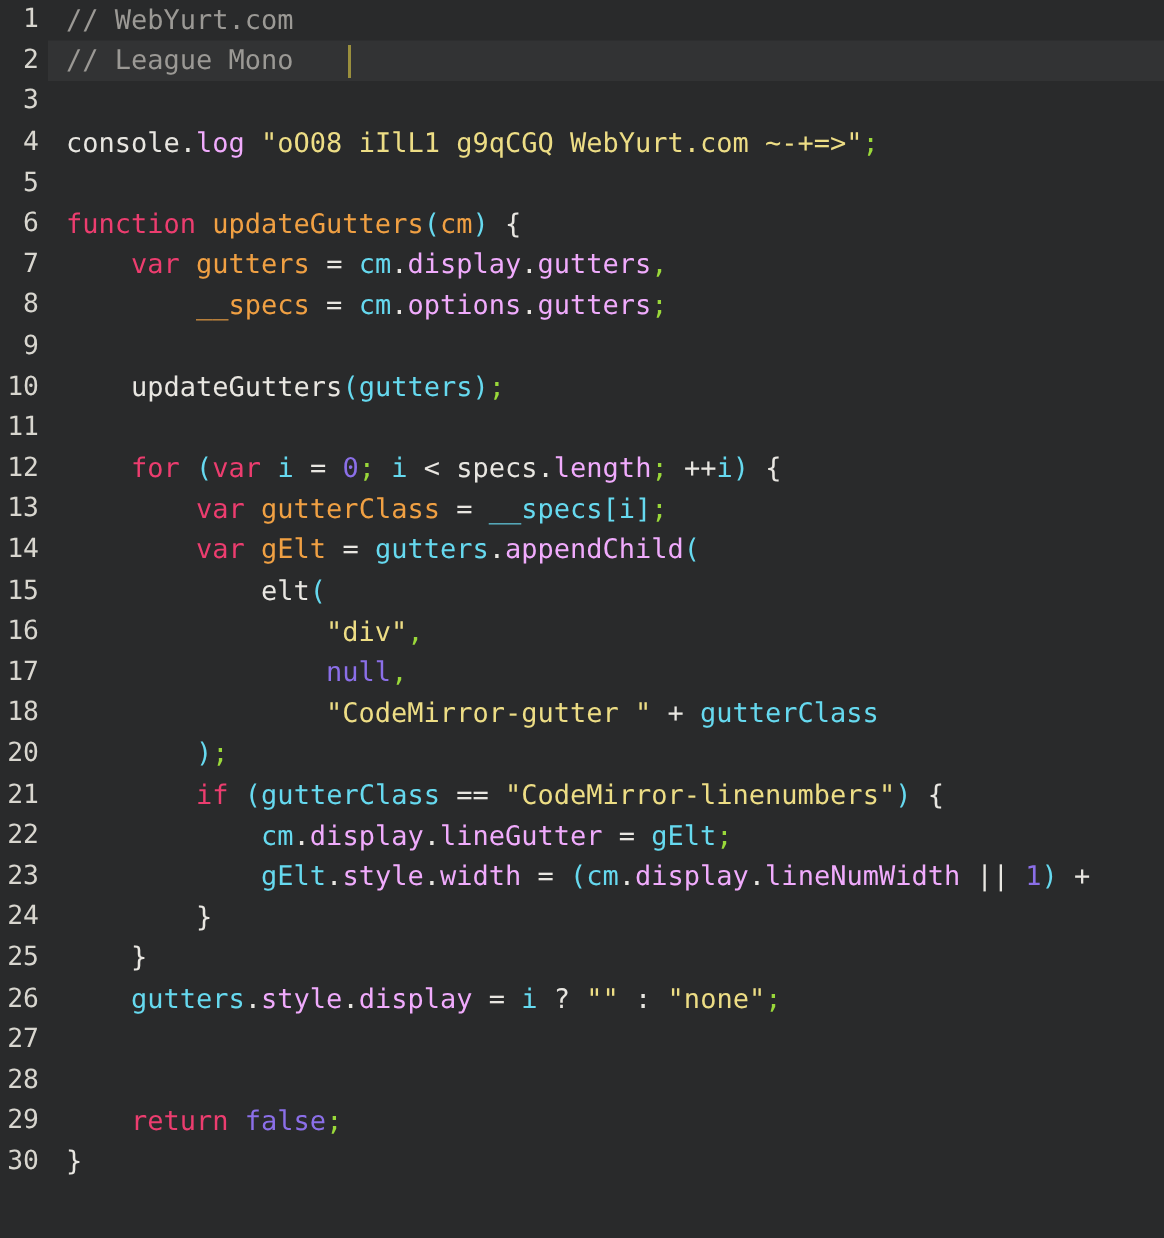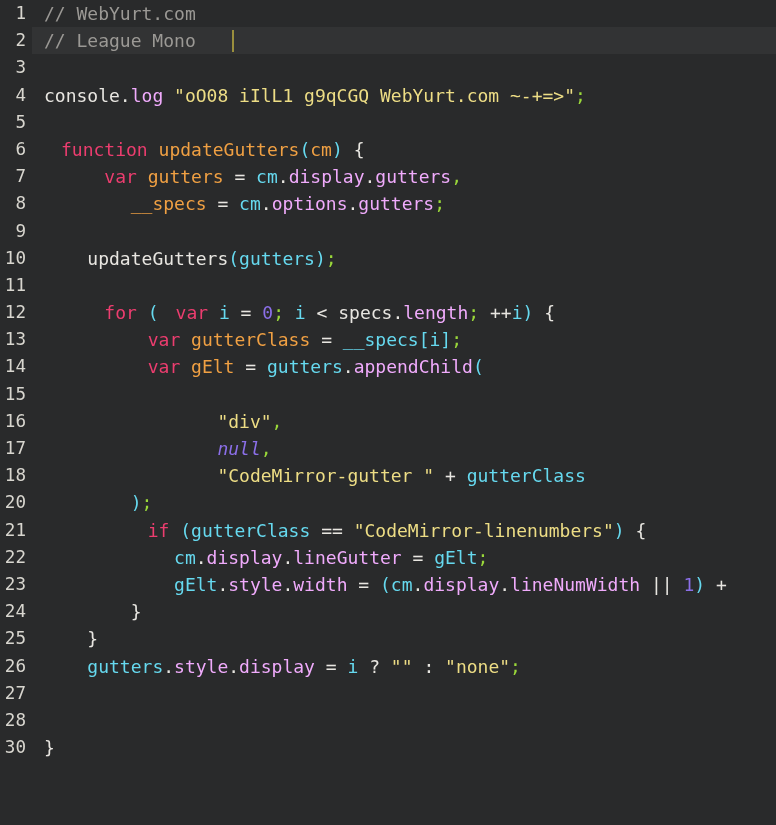--- a/index.html
+++ b/index.html
@@ -56,27 +56,27 @@
     left: 44px;
     top: 0;
     white-space: pre;
     font-family: "DejaVu Sans Mono", monospace;
     font-size: 18px;
   }
 
   
   .t-plain   { color: #e8e6e1; }
   .t-comment { color: #9b9995; }
-  .t-kw      { color: #ec3d6f; margin-left: 17px; }
+  .t-kw      { color: #ec3d6f; }
   .t-fn      { color: #f0a043; }
   .t-var     { color: #f0a043; }
   .t-prop    { color: #f0abfc; }
   .t-str     { color: #eddd85; }
   .t-num     { color: #8b6fe8; }
-  .t-atom    { color: #8b6fe8; font-style: italic; }
+  .t-atom    { color: #8b6fe8; }
   .t-ident   { color: #66d9ef; }
   .t-punct   { color: #e8e6e1; }
   .t-op      { color: #e8e6e1; }
   .t-semi    { color: #9ad83a; }
 
   .cursor {
     position: absolute;
     top: 3px;
     width: 2px;
     height: 22px;
@@ -95,28 +95,29 @@
       <div class="line"><div class="gutter-num">5</div><div class="code"></div></div>
       <div class="line"><div class="gutter-num">6</div><div class="code"><span class="t-kw">function</span><span class="t-plain"> </span><span class="t-fn">updateGutters</span><span class="t-ident">(</span><span class="t-fn">cm</span><span class="t-ident">)</span><span class="t-plain"> </span><span class="t-plain">{</span></div></div>
       <div class="line"><div class="gutter-num">7</div><div class="code"><span class="t-plain">    </span><span class="t-kw">var</span><span class="t-plain"> </span><span class="t-var">gutters</span><span class="t-plain"> </span><span class="t-op">=</span><span class="t-plain"> </span><span class="t-ident">cm</span><span class="t-punct">.</span><span class="t-prop">display</span><span class="t-punct">.</span><span class="t-prop">gutters</span><span class="t-semi">,</span></div></div>
       <div class="line"><div class="gutter-num">8</div><div class="code"><span class="t-plain">        </span><span class="t-var">__specs</span><span class="t-plain"> </span><span class="t-op">=</span><span class="t-plain"> </span><span class="t-ident">cm</span><span class="t-punct">.</span><span class="t-prop">options</span><span class="t-punct">.</span><span class="t-prop">gutters</span><span class="t-semi">;</span></div></div>
       <div class="line"><div class="gutter-num">9</div><div class="code"></div></div>
       <div class="line"><div class="gutter-num">10</div><div class="code"><span class="t-plain">    </span><span class="t-plain">updateGutters</span><span class="t-ident">(</span><span class="t-ident">gutters</span><span class="t-ident">)</span><span class="t-semi">;</span></div></div>
       <div class="line"><div class="gutter-num">11</div><div class="code"></div></div>
       <div class="line"><div class="gutter-num">12</div><div class="code"><span class="t-plain">    </span><span class="t-kw">for</span><span class="t-plain"> </span><span class="t-ident">(</span><span class="t-kw">var</span><span class="t-plain"> </span><span class="t-ident">i</span><span class="t-plain"> </span><span class="t-op">=</span><span class="t-plain"> </span><span class="t-num">0</span><span class="t-semi">;</span><span class="t-plain"> </span><span class="t-ident">i</span><span class="t-plain"> </span><span class="t-op">&lt;</span><span class="t-plain"> </span><span class="t-plain">specs</span><span class="t-punct">.</span><span class="t-prop">length</span><span class="t-semi">;</span><span class="t-plain"> </span><span class="t-op">++</span><span class="t-ident">i</span><span class="t-ident">)</span><span class="t-plain"> </span><span class="t-plain">{</span></div></div>
       <div class="line"><div class="gutter-num">13</div><div class="code"><span class="t-plain">        </span><span class="t-kw">var</span><span class="t-plain"> </span><span class="t-var">gutterClass</span><span class="t-plain"> </span><span class="t-op">=</span><span class="t-plain"> </span><span class="t-ident">__specs</span><span class="t-ident">[</span><span class="t-ident">i</span><span class="t-ident">]</span><span class="t-semi">;</span></div></div>
       <div class="line"><div class="gutter-num">14</div><div class="code"><span class="t-plain">        </span><span class="t-kw">var</span><span class="t-plain"> </span><span class="t-var">gElt</span><span class="t-plain"> </span><span class="t-op">=</span><span class="t-plain"> </span><span class="t-ident">gutters</span><span class="t-punct">.</span><span class="t-prop">appendChild</span><span class="t-ident">(</span></div></div>
-      <div class="line"><div class="gutter-num">15</div></div>
+      <div class="line"><div class="gutter-num">15</div><div class="code"><span class="t-plain">            </span><span class="t-plain">elt</span><span class="t-ident">(</span></div></div>
       <div class="line"><div class="gutter-num">16</div><div class="code"><span class="t-plain">                </span><span class="t-str">"div"</span><span class="t-semi">,</span></div></div>
       <div class="line"><div class="gutter-num">17</div><div class="code"><span class="t-plain">                </span><span class="t-atom">null</span><span class="t-semi">,</span></div></div>
       <div class="line"><div class="gutter-num">18</div><div class="code"><span class="t-plain">                </span><span class="t-str">"CodeMirror-gutter "</span><span class="t-plain"> </span><span class="t-op">+</span><span class="t-plain"> </span><span class="t-ident">gutterClass</span></div></div>
       <div class="line"><div class="gutter-num">20</div><div class="code"><span class="t-plain">        </span><span class="t-ident">)</span><span class="t-semi">;</span></div></div>
       <div class="line"><div class="gutter-num">21</div><div class="code"><span class="t-plain">        </span><span class="t-kw">if</span><span class="t-plain"> </span><span class="t-ident">(</span><span class="t-ident">gutterClass</span><span class="t-plain"> </span><span class="t-op">==</span><span class="t-plain"> </span><span class="t-str">"CodeMirror-linenumbers"</span><span class="t-ident">)</span><span class="t-plain"> </span><span class="t-plain">{</span></div></div>
       <div class="line"><div class="gutter-num">22</div><div class="code"><span class="t-plain">            </span><span class="t-ident">cm</span><span class="t-punct">.</span><span class="t-prop">display</span><span class="t-punct">.</span><span class="t-prop">lineGutter</span><span class="t-plain"> </span><span class="t-op">=</span><span class="t-plain"> </span><span class="t-ident">gElt</span><span class="t-semi">;</span></div></div>
       <div class="line"><div class="gutter-num">23</div><div class="code"><span class="t-plain">            </span><span class="t-ident">gElt</span><span class="t-punct">.</span><span class="t-prop">style</span><span class="t-punct">.</span><span class="t-prop">width</span><span class="t-plain"> </span><span class="t-op">=</span><span class="t-plain"> </span><span class="t-ident">(</span><span class="t-ident">cm</span><span class="t-punct">.</span><span class="t-prop">display</span><span class="t-punct">.</span><span class="t-prop">lineNumWidth</span><span class="t-plain"> </span><span class="t-op">||</span><span class="t-plain"> </span><span class="t-num">1</span><span class="t-ident">)</span><span class="t-plain"> </span><span class="t-op">+</span></div></div>
       <div class="line"><div class="gutter-num">24</div><div class="code"><span class="t-plain">        </span><span class="t-plain">}</span></div></div>
       <div class="line"><div class="gutter-num">25</div><div class="code"><span class="t-plain">    </span><span class="t-plain">}</span></div></div>
       <div class="line"><div class="gutter-num">26</div><div class="code"><span class="t-plain">    </span><span class="t-ident">gutters</span><span class="t-punct">.</span><span class="t-prop">style</span><span class="t-punct">.</span><span class="t-prop">display</span><span class="t-plain"> </span><span class="t-op">=</span><span class="t-plain"> </span><span class="t-ident">i</span><span class="t-plain"> </span><span class="t-op">?</span><span class="t-plain"> </span><span class="t-str">""</span><span class="t-plain"> </span><span class="t-op">:</span><span class="t-plain"> </span><span class="t-str">"none"</span><span class="t-semi">;</span></div></div>
       <div class="line"><div class="gutter-num">27</div></div>
       <div class="line"><div class="gutter-num">28</div><div class="code"></div></div>
+      <div class="line"><div class="gutter-num">29</div><div class="code"><span class="t-plain">    </span><span class="t-kw">return</span><span class="t-plain"> </span><span class="t-atom">false</span><span class="t-semi">;</span></div></div>
       <div class="line"><div class="gutter-num">30</div><div class="code"><span class="t-plain">}</span></div></div>
     </div>
 </div>
 
 </body></html>

